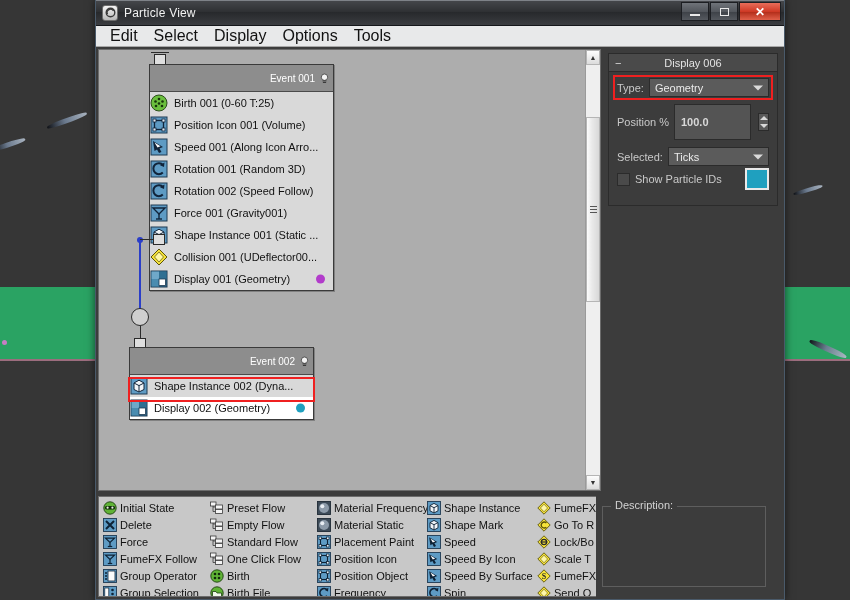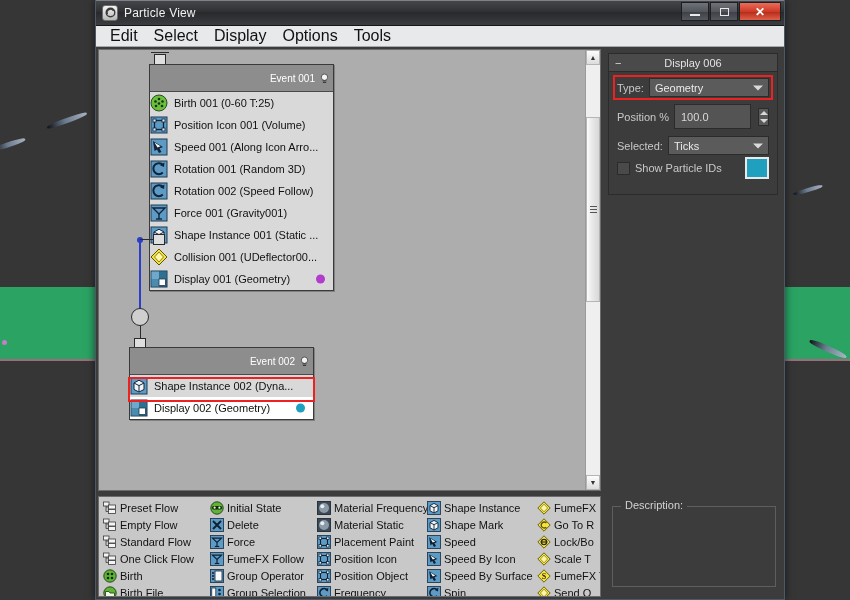--- a/index.html
+++ b/index.html
@@ -240,24 +240,24 @@
     display: flex; align-items: center;
     padding-left: 5px; position: relative;
   }
   .mx-select .caret {
     position: absolute; right: 5px; top: 50%; transform: translateY(-50%);
     width: 0; height: 0;
     border-left: 5px solid transparent; border-right: 5px solid transparent;
     border-top: 5px solid #dadada;
   }
   .mx-spinnerbox {
-    width: 88px; height: 25px;
+    width: 88px; height: 36px;
     background: #545454; border: 1px solid #2b2b2b;
     color: #d8d8d8; font-size: 11px;
-    display: flex; align-items: center; padding-left: 6px;
+    display: flex; align-items: center; padding-left: 6px; font-weight: bold;
   }
   .mx-spinner {
     width: 12px; height: 18px; margin-left: 2px;
     background: #595959; border: 1px solid #2b2b2b;
     display: flex; flex-direction: column;
     align-items: center; justify-content: space-around;
   }
   .mx-spinner i {
     display:block; width:0; height:0;
     border-left:4px solid transparent; border-right:4px solid transparent;
@@ -297,21 +297,21 @@
   .depot-col.wide { width: 110px; }
   .depot-item {
     height: 17px; display: flex; align-items: center; gap: 3px;
     font-size: 11px; color: #111; white-space: nowrap;
     padding-left: 2px;
   }
   .dicon { width: 14px; height: 14px; flex: none; display:block; }
 
   
   #pv-desc {
-    position: absolute; right: 0; top: 449px;
+    position: absolute; right: 10px; top: 449px;
     width: 178px; bottom: 2px;
     background: #3c3c3c;
   }
   #desc-group {
     position: absolute; left: 6px; top: 10px; right: 8px; bottom: 10px;
     border: 1px solid #5e5e5e;
   }
   #desc-label {
     position: absolute; left: 8px; top: -8px;
     background: #3c3c3c; padding: 0 4px;
@@ -596,20 +596,89 @@
       </div>
     </div>
 
     <div id="pv-depot-wrap">
       <div id="pv-depot">
 
         <div class="depot-col">
           <div class="depot-item">
             <span class="dicon">
               <svg width="14" height="14" viewBox="0 0 14 14">
+                <circle cx="7" cy="7" r="6.2" fill="#5fb335" stroke="#1d3d10" stroke-width=".9"></circle>
+                <rect x="2" y="5" width="10" height="3.4" rx="1.5" fill="#11290a"></rect>
+                <circle cx="4.6" cy="6.7" r="1.1" fill="#eaf5e2"></circle>
+                  <circle cx="9.4" cy="6.7" r="1.1" fill="#eaf5e2"></circle>
+              </svg>
+            </span>
+            <span>Initial State</span>
+          </div>
+          <div class="depot-item">
+            <span class="dicon">
+              <svg width="14" height="14" viewBox="0 0 14 14">
+                <rect x="0.5" y="0.5" width="13" height="13" fill="#5e9bc4" stroke="#1f3a52" stroke-width=".9"></rect>
+                <path d="M3 3 L11 11 M11 3 L3 11" stroke="#0e2235" stroke-width="2"></path>
+              </svg>
+            </span>
+            <span>Delete</span>
+          </div>
+          <div class="depot-item">
+            <span class="dicon">
+              <svg width="14" height="14" viewBox="0 0 14 14">
+                <rect x="0.5" y="0.5" width="13" height="13" fill="#5e9bc4" stroke="#1f3a52" stroke-width=".9"></rect>
+                <path d="M2.5 3.2 L11.5 3.2 L7 7.5 Z" fill="none" stroke="#0e2235" stroke-width="1.2"></path>
+                <line x1="7" y1="7.5" x2="7" y2="11.5" stroke="#0e2235" stroke-width="1.2"></line>
+                <line x1="4.8" y1="11.5" x2="9.2" y2="11.5" stroke="#0e2235" stroke-width="1.2"></line>
+              </svg>
+            </span>
+            <span>Force</span>
+          </div>
+          <div class="depot-item">
+            <span class="dicon">
+              <svg width="14" height="14" viewBox="0 0 14 14">
+                <rect x="0.5" y="0.5" width="13" height="13" fill="#5e9bc4" stroke="#1f3a52" stroke-width=".9"></rect>
+                <path d="M2.5 3.2 L11.5 3.2 L7 7.5 Z" fill="none" stroke="#0e2235" stroke-width="1.2"></path>
+                <line x1="7" y1="7.5" x2="7" y2="11.5" stroke="#0e2235" stroke-width="1.2"></line>
+                <line x1="4.8" y1="11.5" x2="9.2" y2="11.5" stroke="#0e2235" stroke-width="1.2"></line>
+              </svg>
+            </span>
+            <span>FumeFX Follow</span>
+          </div>
+          <div class="depot-item">
+            <span class="dicon">
+              <svg width="14" height="14" viewBox="0 0 14 14">
+                <rect x="0.5" y="0.5" width="13" height="13" fill="#5e9bc4" stroke="#1f3a52" stroke-width=".9"></rect>
+                <rect x="5" y="2" width="7" height="10" fill="#fbfbfb" stroke="#0e2235" stroke-width=".8"></rect>
+                <circle cx="3" cy="4" r="1" fill="#0e2235"></circle>
+                  <circle cx="3" cy="7" r="1" fill="#0e2235"></circle>
+                <circle cx="3" cy="10" r="1" fill="#0e2235"></circle>
+              </svg>
+            </span>
+            <span>Group Operator</span>
+          </div>
+          <div class="depot-item">
+            <span class="dicon">
+              <svg width="14" height="14" viewBox="0 0 14 14">
+                <rect x="0.5" y="0.5" width="13" height="13" fill="#5e9bc4" stroke="#1f3a52" stroke-width=".9"></rect>
+                <rect x="1.8" y="2" width="4" height="10" fill="#fbfbfb" stroke="#0e2235" stroke-width=".7"></rect>
+                <circle cx="9.5" cy="4" r="1.3" fill="#0e2235"></circle>
+                  <circle cx="9.5" cy="8" r="1.3" fill="#0e2235"></circle>
+                <circle cx="9.5" cy="11" r="1.1" fill="#0e2235"></circle>
+              </svg>
+            </span>
+            <span>Group Selection</span>
+          </div>
+        </div>
+
+        <div class="depot-col">
+          <div class="depot-item">
+            <span class="dicon">
+              <svg width="14" height="14" viewBox="0 0 14 14">
                 <rect x="0.5" y="1" width="5.5" height="4" fill="#f4f4f4" stroke="#3a3a3a" stroke-width=".8"></rect>
                 <rect x="5.5" y="4" width="7" height="4" fill="#f4f4f4" stroke="#3a3a3a" stroke-width=".8"></rect>
                 <rect x="5.5" y="8.5" width="7" height="4" fill="#f4f4f4" stroke="#3a3a3a" stroke-width=".8"></rect>
                 <path d="M3 5 L3 10.5 L5.5 10.5 M3 6 L5.5 6" fill="none" stroke="#3a3a3a" stroke-width=".8"></path>
               </svg>
             </span>
             <span>Preset Flow</span>
           </div>
           <div class="depot-item">
             <span class="dicon">
@@ -657,89 +726,20 @@
             <span>Birth</span>
           </div>
           <div class="depot-item">
             <span class="dicon">
               <svg width="14" height="14" viewBox="0 0 14 14">
                 <circle cx="7" cy="7" r="6.2" fill="#5fb335" stroke="#1d3d10" stroke-width=".9"></circle>
                 <path d="M2.5 5.5 L6 5.5 L7 7 L11.5 7 L11.5 10.5 L2.5 10.5 Z" fill="#eef7e8" stroke="#1d3d10" stroke-width=".8"></path>
               </svg>
             </span>
             <span>Birth File</span>
-          </div>
-        </div>
-
-        <div class="depot-col">
-          <div class="depot-item">
-            <span class="dicon">
-              <svg width="14" height="14" viewBox="0 0 14 14">
-                <circle cx="7" cy="7" r="6.2" fill="#5fb335" stroke="#1d3d10" stroke-width=".9"></circle>
-                <rect x="2" y="5" width="10" height="3.4" rx="1.5" fill="#11290a"></rect>
-                <circle cx="4.6" cy="6.7" r="1.1" fill="#eaf5e2"></circle>
-                  <circle cx="9.4" cy="6.7" r="1.1" fill="#eaf5e2"></circle>
-              </svg>
-            </span>
-            <span>Initial State</span>
-          </div>
-          <div class="depot-item">
-            <span class="dicon">
-              <svg width="14" height="14" viewBox="0 0 14 14">
-                <rect x="0.5" y="0.5" width="13" height="13" fill="#5e9bc4" stroke="#1f3a52" stroke-width=".9"></rect>
-                <path d="M3 3 L11 11 M11 3 L3 11" stroke="#0e2235" stroke-width="2"></path>
-              </svg>
-            </span>
-            <span>Delete</span>
-          </div>
-          <div class="depot-item">
-            <span class="dicon">
-              <svg width="14" height="14" viewBox="0 0 14 14">
-                <rect x="0.5" y="0.5" width="13" height="13" fill="#5e9bc4" stroke="#1f3a52" stroke-width=".9"></rect>
-                <path d="M2.5 3.2 L11.5 3.2 L7 7.5 Z" fill="none" stroke="#0e2235" stroke-width="1.2"></path>
-                <line x1="7" y1="7.5" x2="7" y2="11.5" stroke="#0e2235" stroke-width="1.2"></line>
-                <line x1="4.8" y1="11.5" x2="9.2" y2="11.5" stroke="#0e2235" stroke-width="1.2"></line>
-              </svg>
-            </span>
-            <span>Force</span>
-          </div>
-          <div class="depot-item">
-            <span class="dicon">
-              <svg width="14" height="14" viewBox="0 0 14 14">
-                <rect x="0.5" y="0.5" width="13" height="13" fill="#5e9bc4" stroke="#1f3a52" stroke-width=".9"></rect>
-                <path d="M2.5 3.2 L11.5 3.2 L7 7.5 Z" fill="none" stroke="#0e2235" stroke-width="1.2"></path>
-                <line x1="7" y1="7.5" x2="7" y2="11.5" stroke="#0e2235" stroke-width="1.2"></line>
-                <line x1="4.8" y1="11.5" x2="9.2" y2="11.5" stroke="#0e2235" stroke-width="1.2"></line>
-              </svg>
-            </span>
-            <span>FumeFX Follow</span>
-          </div>
-          <div class="depot-item">
-            <span class="dicon">
-              <svg width="14" height="14" viewBox="0 0 14 14">
-                <rect x="0.5" y="0.5" width="13" height="13" fill="#5e9bc4" stroke="#1f3a52" stroke-width=".9"></rect>
-                <rect x="5" y="2" width="7" height="10" fill="#fbfbfb" stroke="#0e2235" stroke-width=".8"></rect>
-                <circle cx="3" cy="4" r="1" fill="#0e2235"></circle>
-                  <circle cx="3" cy="7" r="1" fill="#0e2235"></circle>
-                <circle cx="3" cy="10" r="1" fill="#0e2235"></circle>
-              </svg>
-            </span>
-            <span>Group Operator</span>
-          </div>
-          <div class="depot-item">
-            <span class="dicon">
-              <svg width="14" height="14" viewBox="0 0 14 14">
-                <rect x="0.5" y="0.5" width="13" height="13" fill="#5e9bc4" stroke="#1f3a52" stroke-width=".9"></rect>
-                <rect x="1.8" y="2" width="4" height="10" fill="#fbfbfb" stroke="#0e2235" stroke-width=".7"></rect>
-                <circle cx="9.5" cy="4" r="1.3" fill="#0e2235"></circle>
-                  <circle cx="9.5" cy="8" r="1.3" fill="#0e2235"></circle>
-                <circle cx="9.5" cy="11" r="1.1" fill="#0e2235"></circle>
-              </svg>
-            </span>
-            <span>Group Selection</span>
           </div>
         </div>
 
         <div class="depot-col wide">
           <div class="depot-item">
             <span class="dicon">
               <svg width="14" height="14" viewBox="0 0 14 14">
                 <rect x="0.5" y="0.5" width="13" height="13" fill="#3c4a57" stroke="#1f2a35" stroke-width=".9"></rect>
                 <circle cx="7" cy="7" r="5" fill="#8c9aa8"></circle>
                 <circle cx="5.3" cy="5.3" r="2" fill="#e9eef3"></circle>

